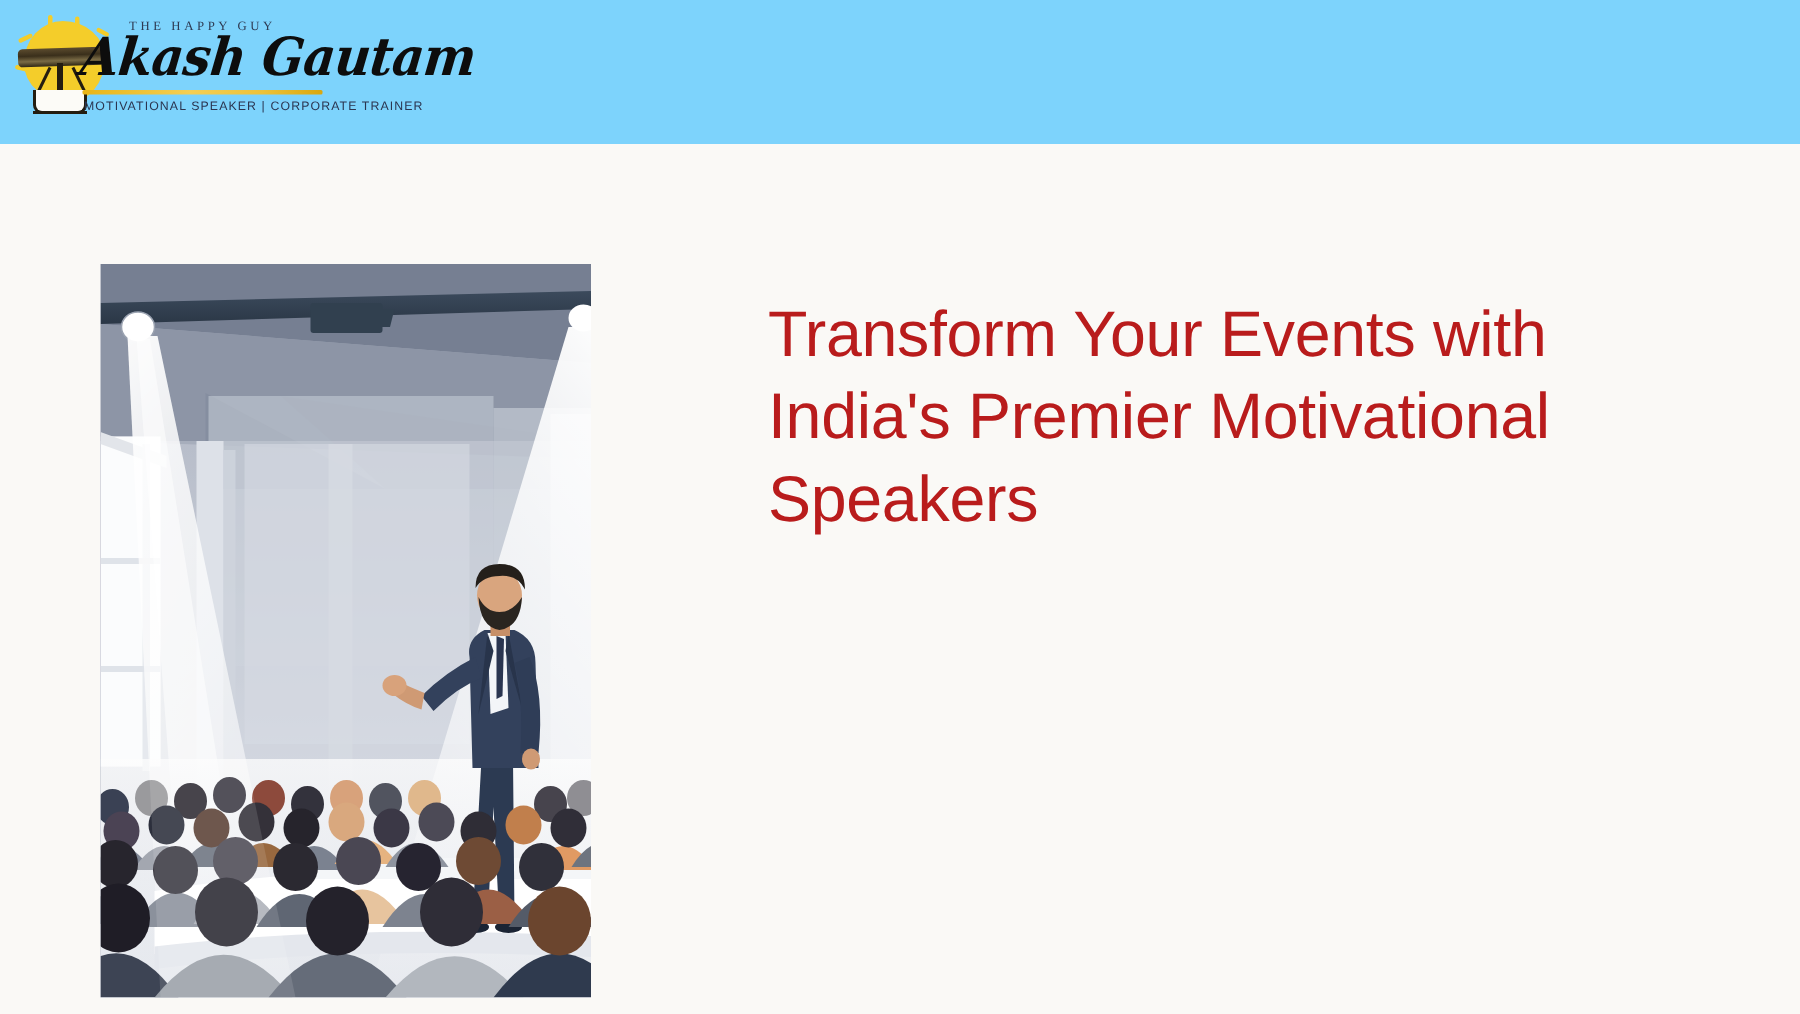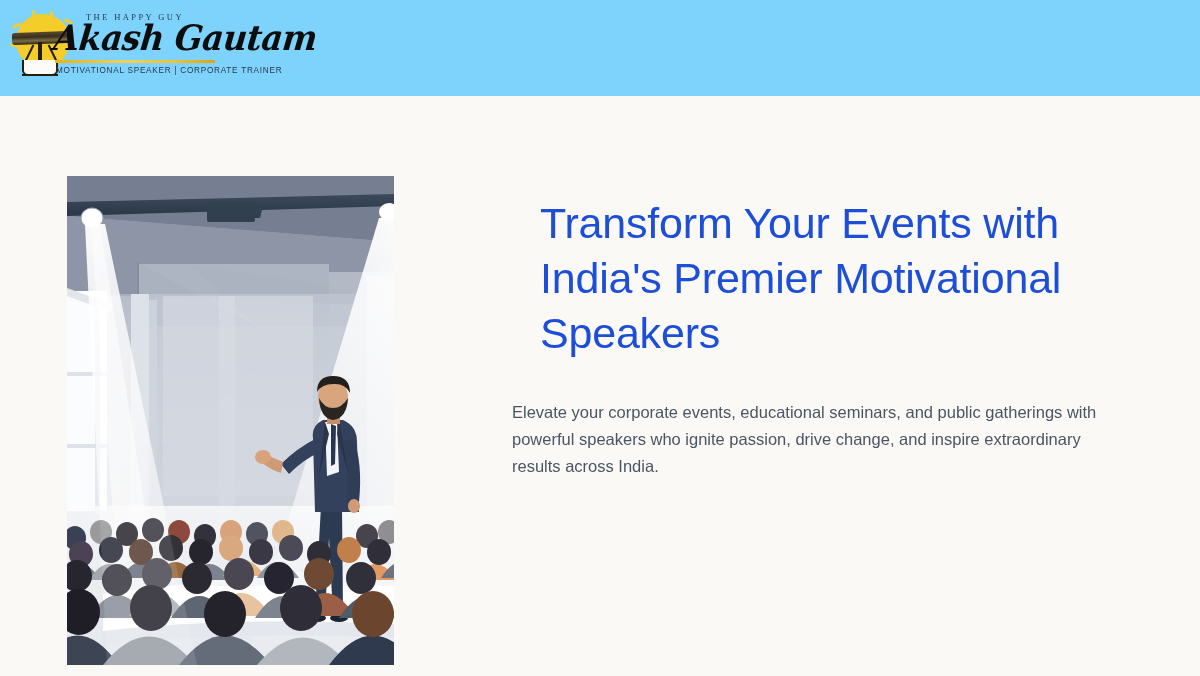--- a/index.html
+++ b/index.html
@@ -188,24 +188,23 @@
     position: absolute;
     left: 512px;
     top: 100px;
     width: 600px;
   }
 
   .hero-title {
     font-size: 43px;
     line-height: 55px;
     font-weight: 400;
-    color: #1d4ed8;
+    color: #b91c1c;
     letter-spacing: -0.2px;
     max-width: 600px;
-    margin-left: 28px;
   }
 
   .hero-sub {
     margin-top: 38px;
     font-size: 16.5px;
     line-height: 27px;
     color: #4b5563;
     max-width: 608px;
     font-weight: 400;
   }
@@ -411,16 +410,15 @@
         <ellipse cx="234" cy="432" rx="21" ry="23" fill="#2f2d37"></ellipse>
         <ellipse cx="306" cy="438" rx="21" ry="23" fill="#6b452e"></ellipse>
       </g>
 
       <polygon points="18,48 38,48 130,489 40,489" fill="#ffffff" opacity="0.12"></polygon>
     </svg>
   </figure>
 
   <div class="hero-copy">
     <h1 class="hero-title">Transform Your Events with India's Premier Motivational Speakers</h1>
-    <p class="hero-sub">Elevate your corporate events, educational seminars, and public gatherings with powerful speakers who ignite passion, drive change, and inspire extraordinary results across India.</p>
   </div>
 
 </section>
 
 </body></html>

